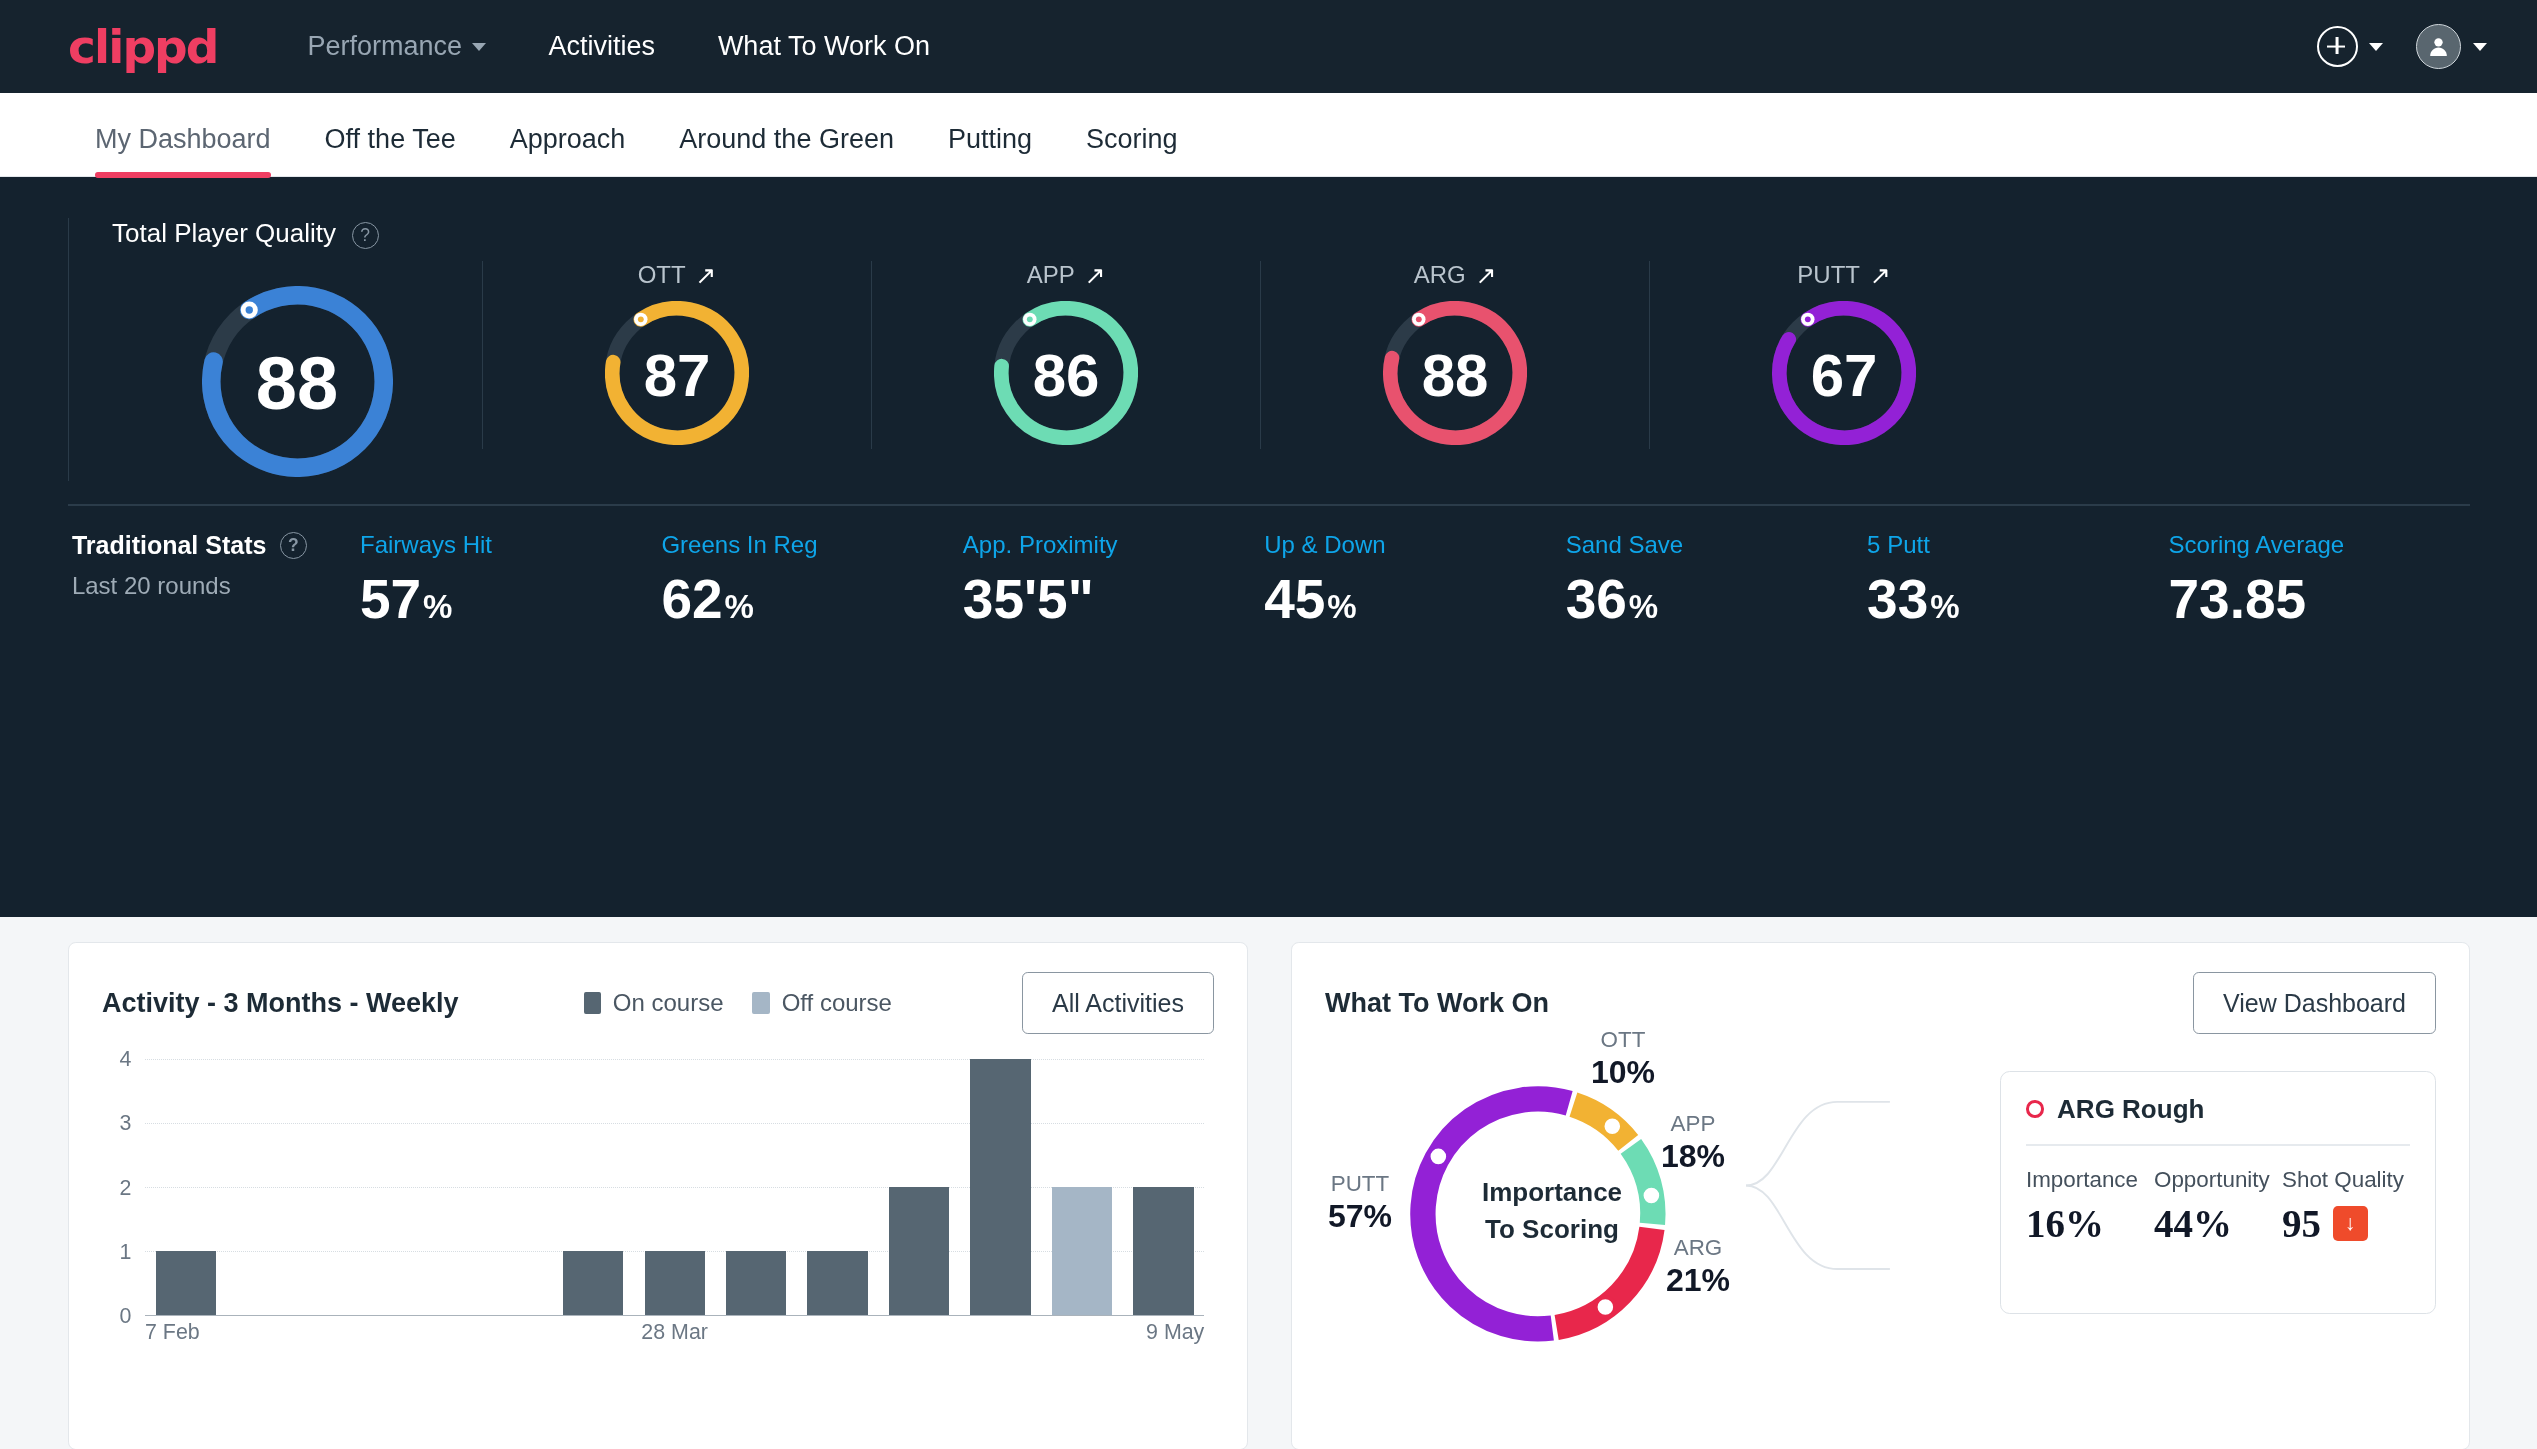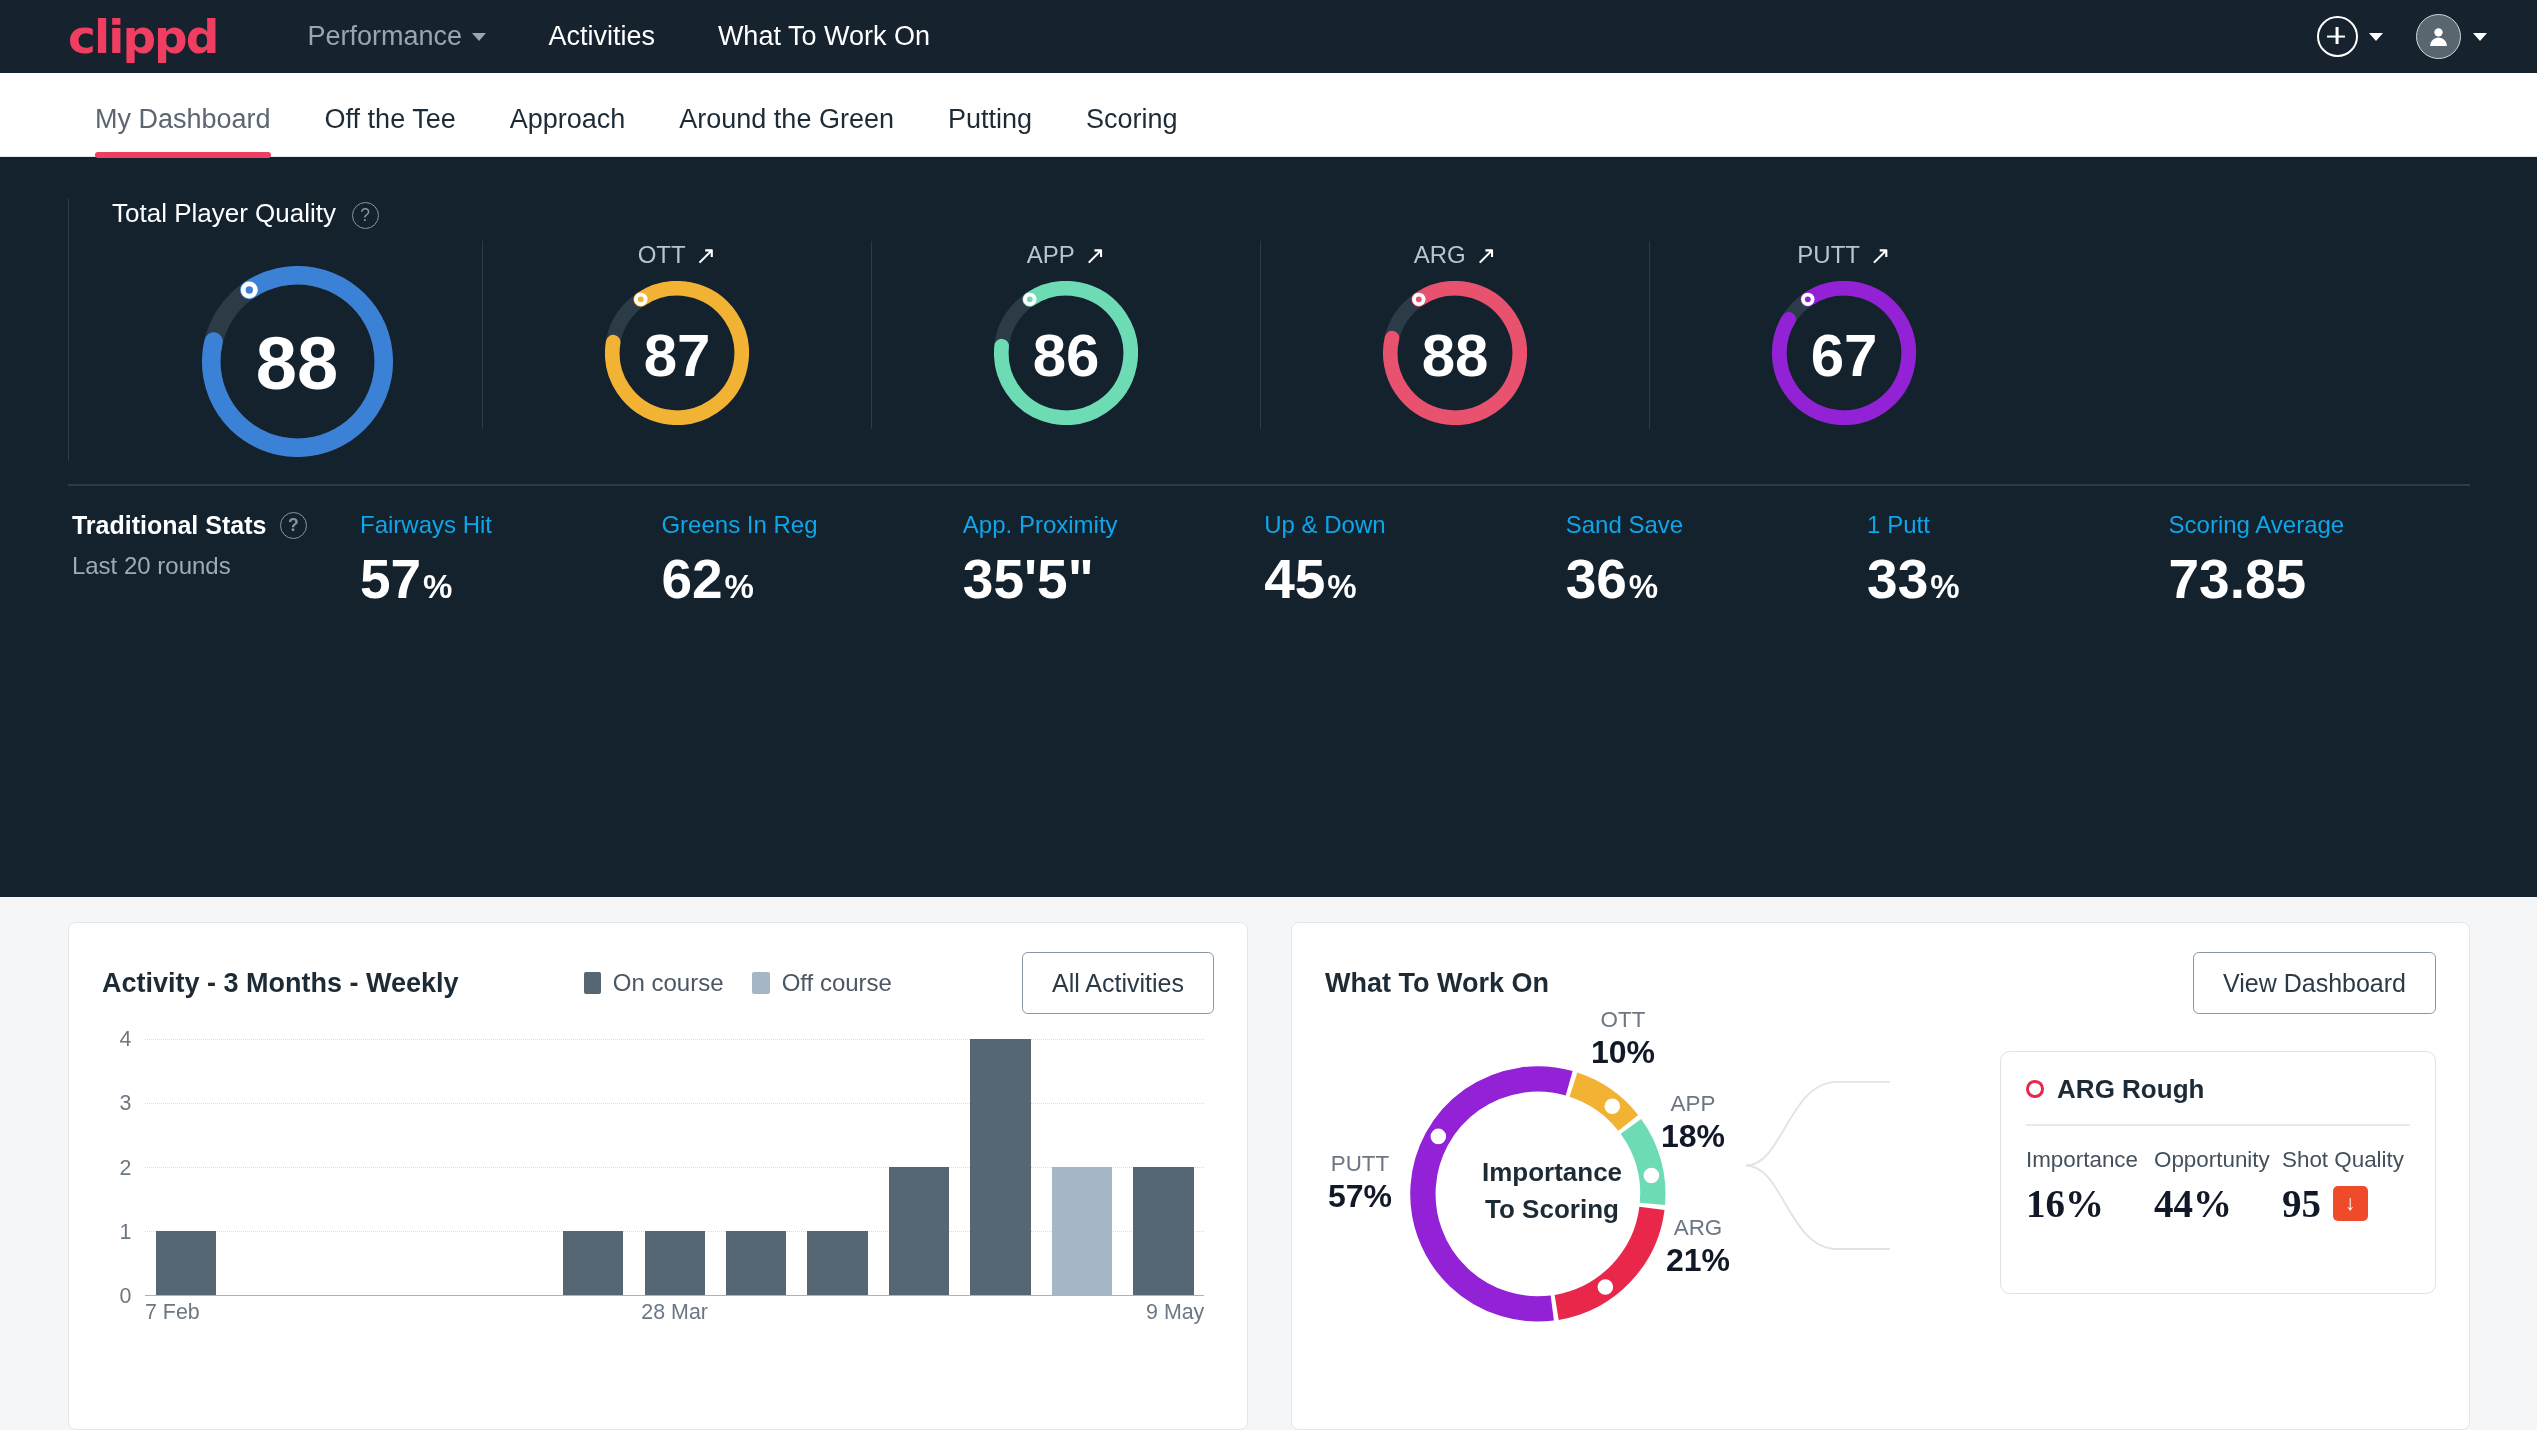--- a/index.html
+++ b/index.html
@@ -6,21 +6,21 @@
   html, body { width:2538px; height:1450px; }
   body {
     font-family:"Liberation Sans", sans-serif;
     background:#ffffff;
     color:#111827;
     overflow:hidden;
   }
 
   
   .topnav {
-    height:73px; background:#16232e;
+    height:93px; background:#16232e;
     display:flex; align-items:center;
     padding:0 51px 0 68px;
   }
   .logo {
     font-size:47px; font-weight:bold; color:#ef3e62;
     letter-spacing:-1.9px; font-family:"DejaVu Sans", sans-serif;
     margin-right:86px;
   }
   .nav-links { display:flex; align-items:center; gap:55px; }
   .nav-link {
@@ -351,21 +351,21 @@
    </div>
         <div class="stat">
      <div class="stat-label">Up &amp; Down</div>
      <div class="stat-value">45<span class="stat-unit">%</span></div>
    </div>
         <div class="stat">
      <div class="stat-label">Sand Save</div>
      <div class="stat-value">36<span class="stat-unit">%</span></div>
    </div>
         <div class="stat">
-     <div class="stat-label">1 Putt</div>
+     <div class="stat-label">5 Putt</div>
      <div class="stat-value">33<span class="stat-unit">%</span></div>
    </div>
         <div class="stat">
      <div class="stat-label">Scoring Average</div>
      <div class="stat-value">73.85<span class="stat-unit"></span></div>
    </div>
       </div>
   </div>
 </div>
 

